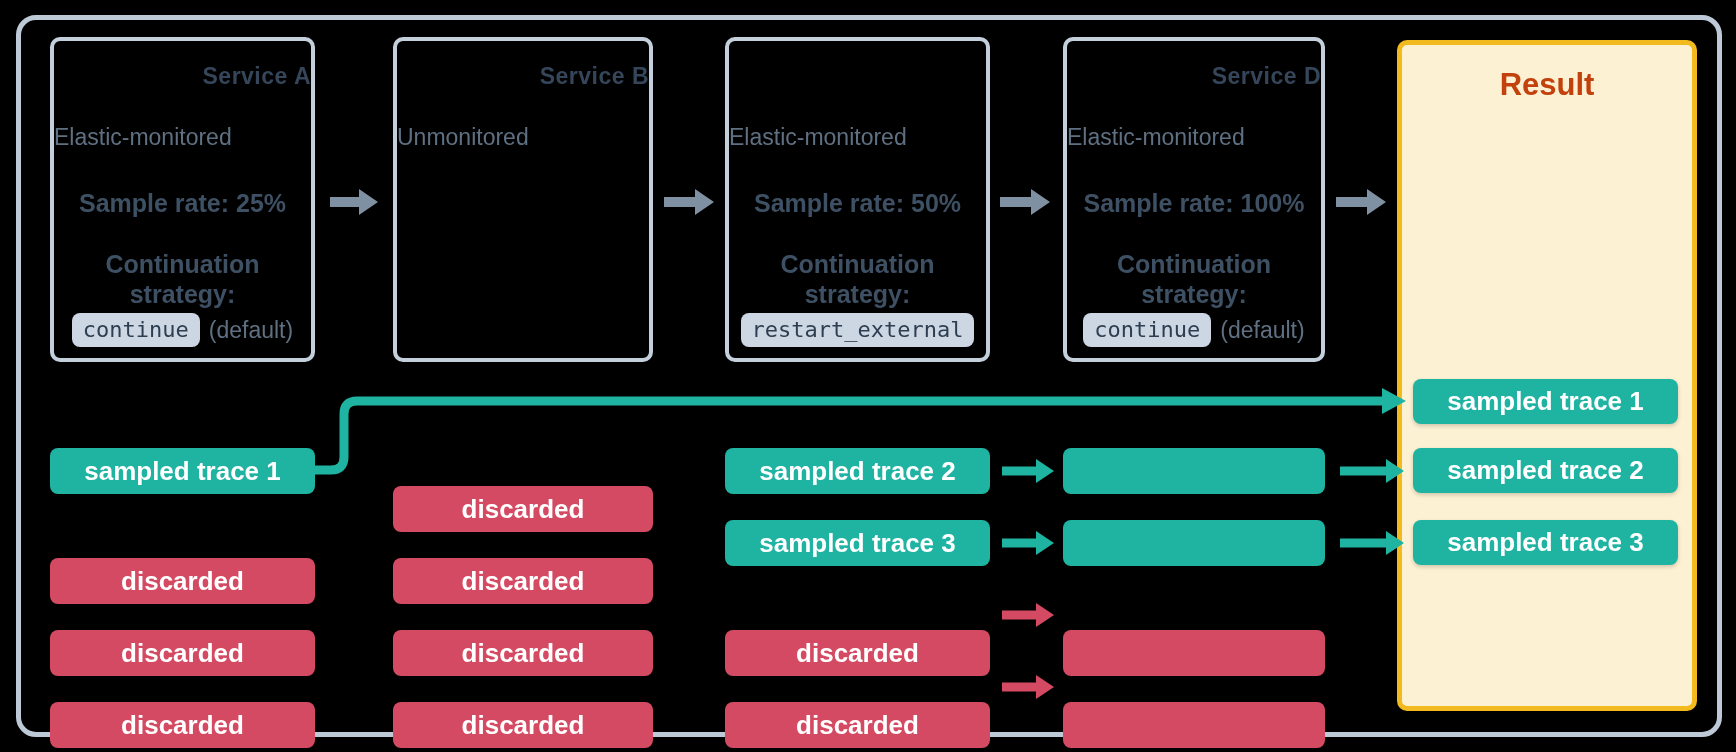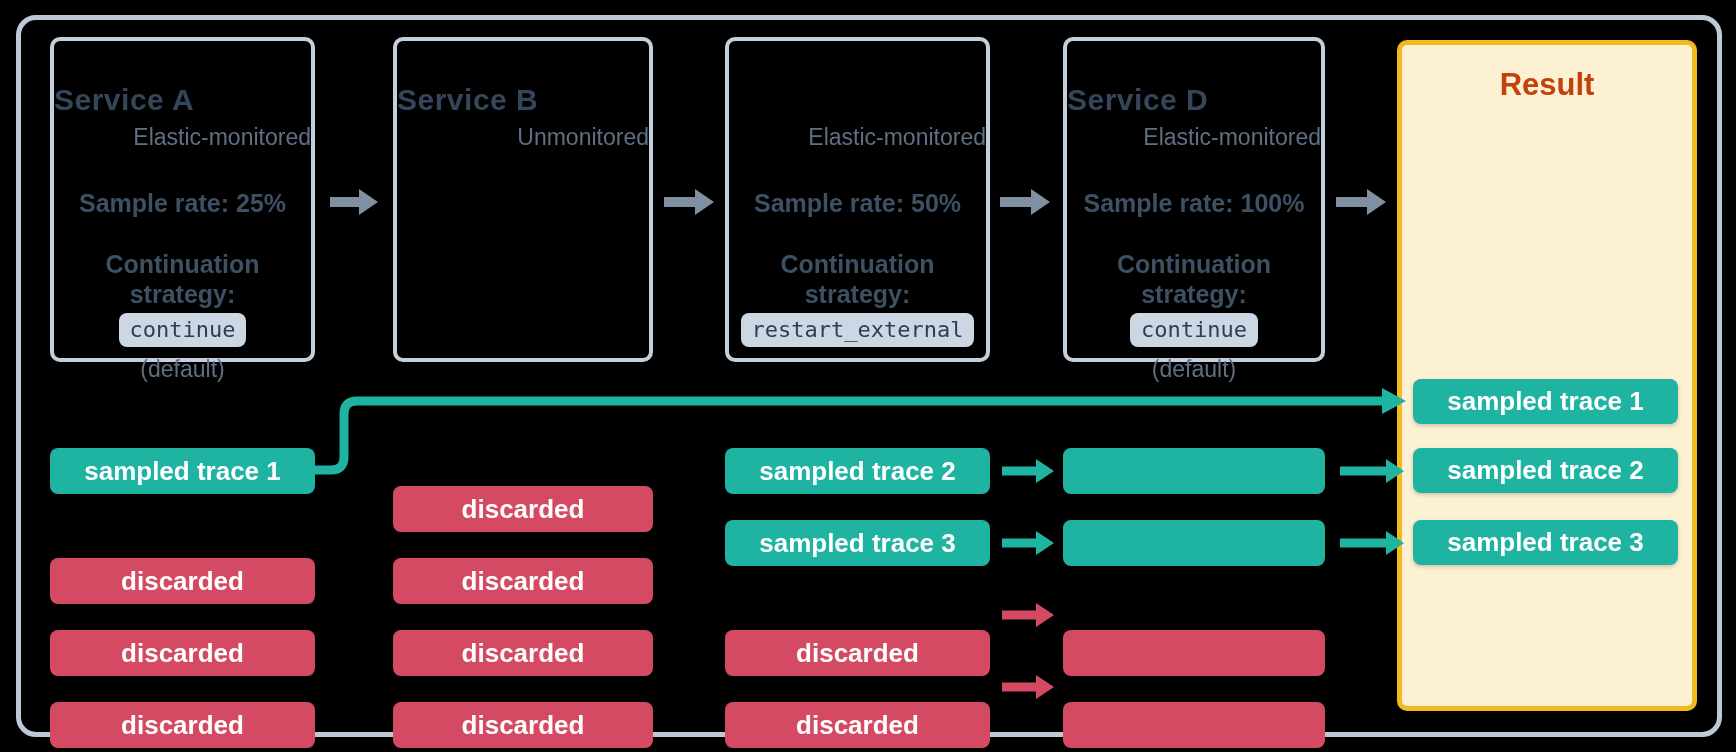--- a/index.html
+++ b/index.html
@@ -27,39 +27,39 @@
   }
   .service-box{
     position:absolute;top:37px;height:325px;
     border:4px solid var(--box-border);border-radius:10px;box-sizing:border-box;
   }
   .pos-a{left:50px;width:265px;}
   .pos-b{left:393px;width:260px;}
   .pos-c{left:725px;width:265px;}
   .pos-d{left:1063px;width:262px;padding-left:28px;}
   .svc-title{
-    position:absolute;left:0;right:0;top:22px;text-align:left;
-    font-size:30px;font-weight:bold;color:var(--title);letter-spacing:.5px;margin-top:20px;
+    position:absolute;left:0;right:0;top:22px;text-align:right;
+    font-size:23px;font-weight:bold;color:var(--title);letter-spacing:.5px;
   }
   .svc-subtitle{
-    position:absolute;left:0;right:0;top:83px;text-align:right;
+    position:absolute;left:0;right:0;top:83px;text-align:left;
     font-size:23px;color:var(--muted);
   }
   .svc-sample{
     position:absolute;left:0;right:0;top:148px;text-align:center;
     font-size:25px;font-weight:bold;color:var(--body);
   }
   .svc-cont{
     position:absolute;left:50%;top:208px;transform:translateX(-50%);
     width:170px;text-align:center;font-size:25px;font-weight:bold;
     color:var(--body);line-height:30px;
   }
   .svc-chip-row{
     position:absolute;left:0;right:0;top:272px;height:34px;
-    display:flex;align-items:center;gap:9px;flex-direction:column;
+    display:flex;align-items:center;justify-content:center;gap:9px;
   }
   .chip{
     background:var(--chip-bg);color:var(--chip-text);
     font-family:"DejaVu Sans Mono",monospace;font-size:22px;
     line-height:34px;padding:0 11px;border-radius:8px;white-space:nowrap;
   }
   .chip-suffix{font-size:23px;color:var(--muted);white-space:nowrap;}
   .result-box{
     position:absolute;left:1397px;top:40px;width:300px;height:671px;
     background:var(--cream);border:5px solid var(--yellow);

